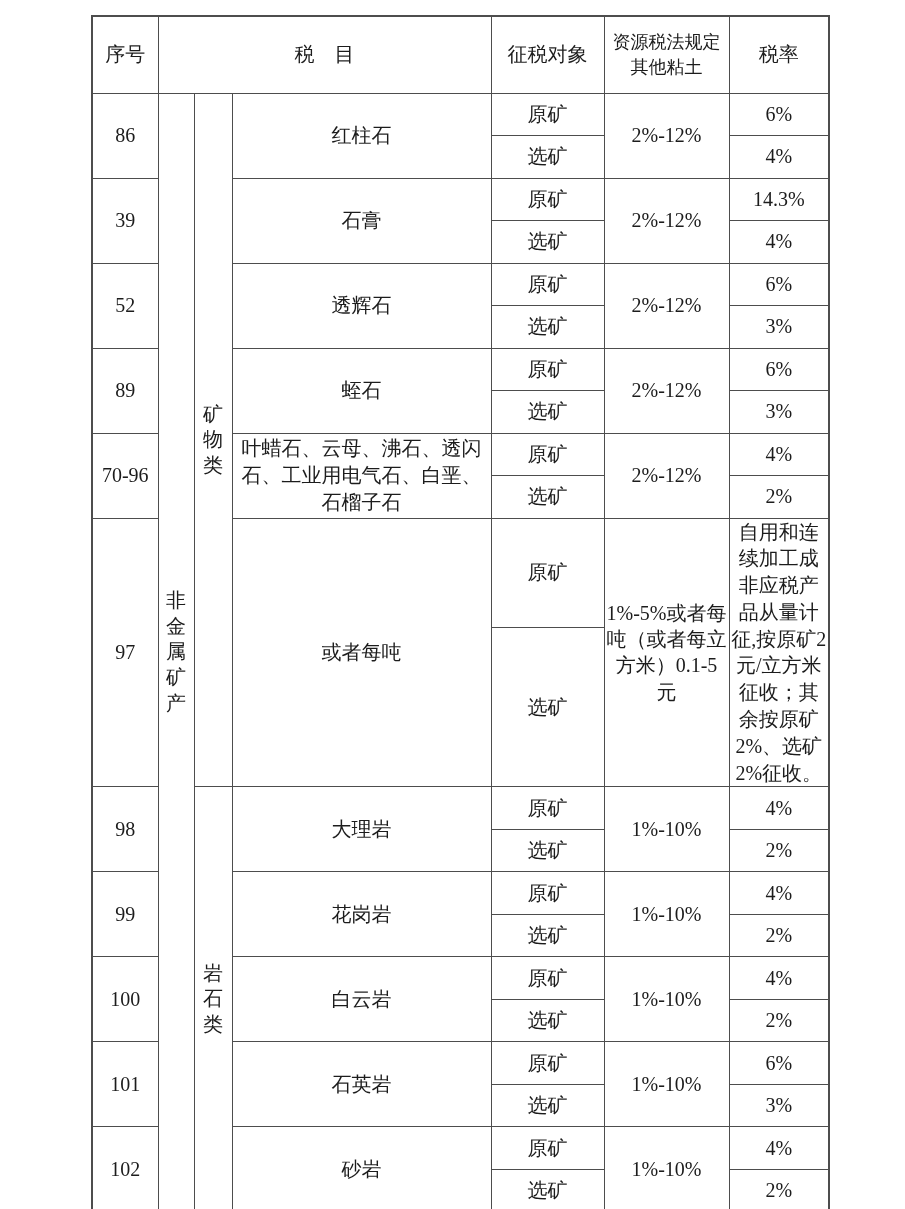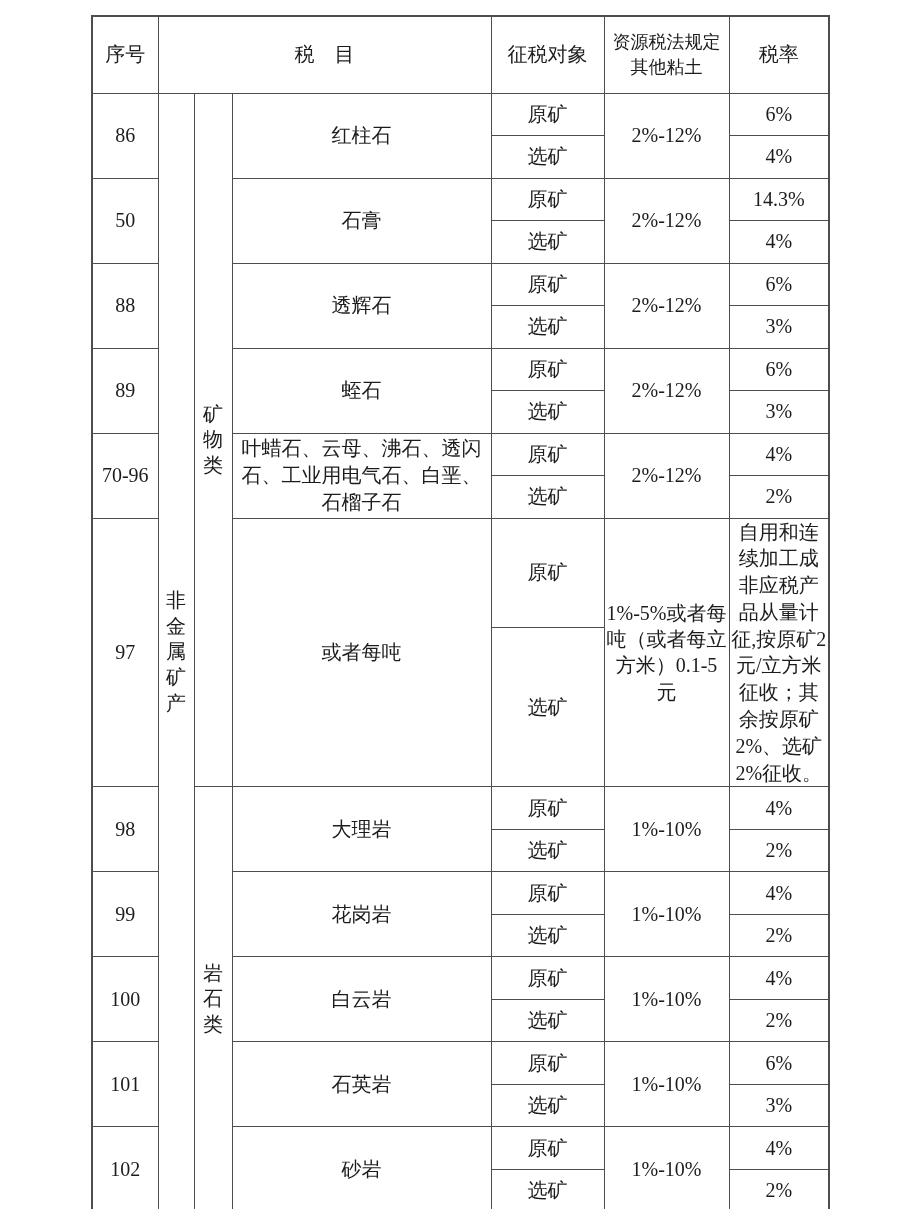--- a/index.html
+++ b/index.html
@@ -116,33 +116,33 @@
         <td>原矿</td>
         <td rowspan="2">2%-12%</td>
         <td>6%</td>
       </tr>
       <tr class="r42">
         <td>选矿</td>
         <td>4%</td>
       </tr>
 
       <tr class="r42">
-        <td rowspan="2">50</td>
+        <td rowspan="2">39</td>
         <td rowspan="2">石膏</td>
         <td>原矿</td>
         <td rowspan="2">2%-12%</td>
         <td>14.3%</td>
       </tr>
       <tr class="r42">
         <td>选矿</td>
         <td>4%</td>
       </tr>
 
       <tr class="r42">
-        <td rowspan="2">88</td>
+        <td rowspan="2">52</td>
         <td rowspan="2">透辉石</td>
         <td>原矿</td>
         <td rowspan="2">2%-12%</td>
         <td>6%</td>
       </tr>
       <tr class="r42">
         <td>选矿</td>
         <td>3%</td>
       </tr>
 

